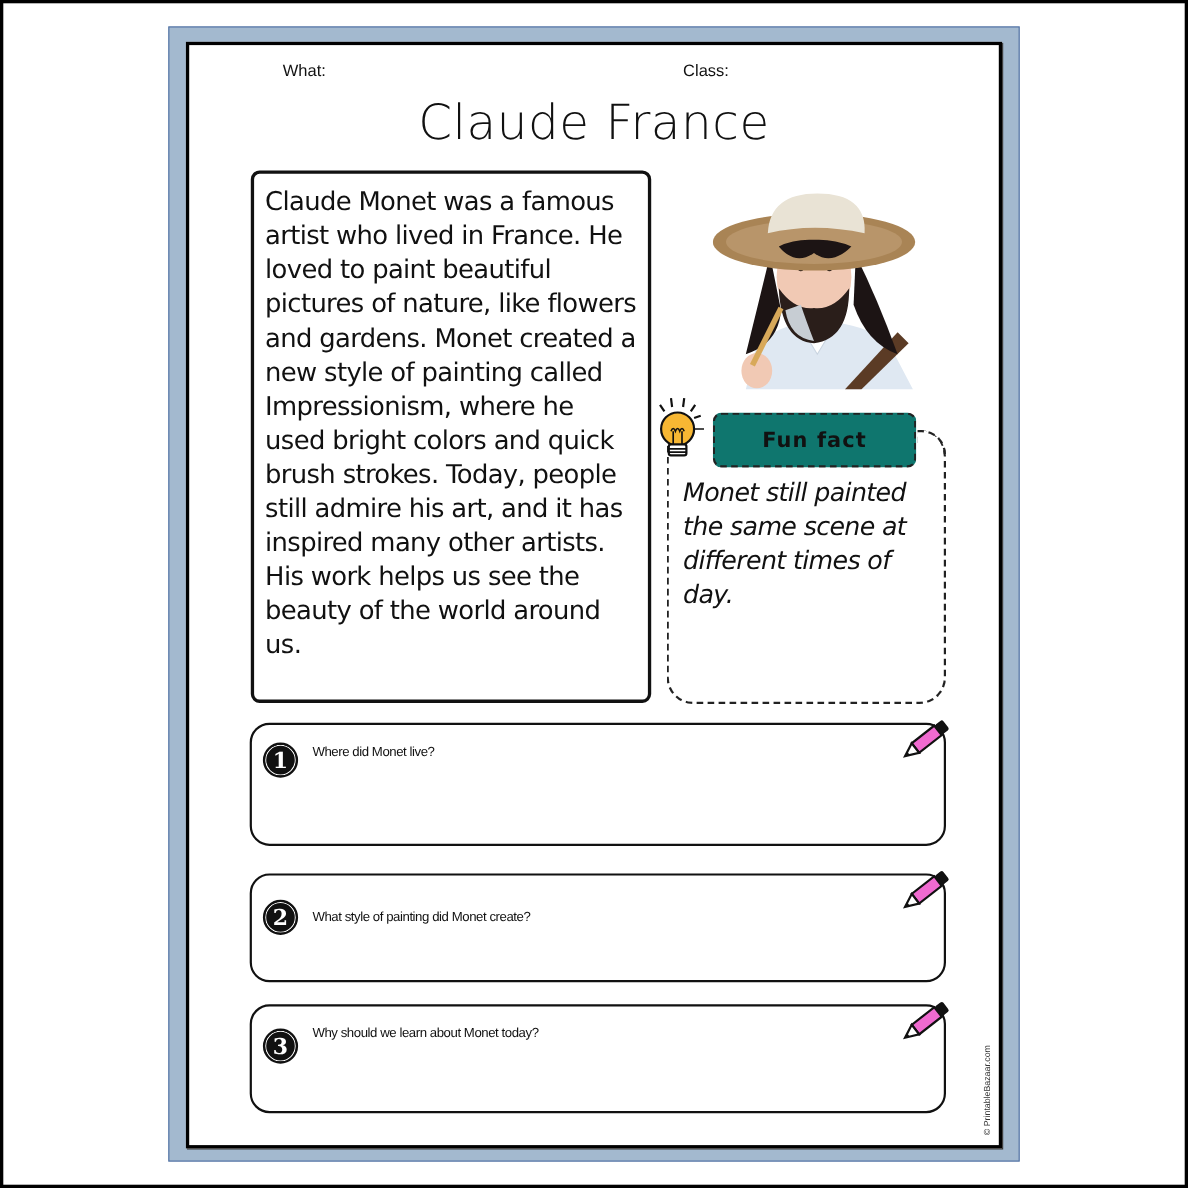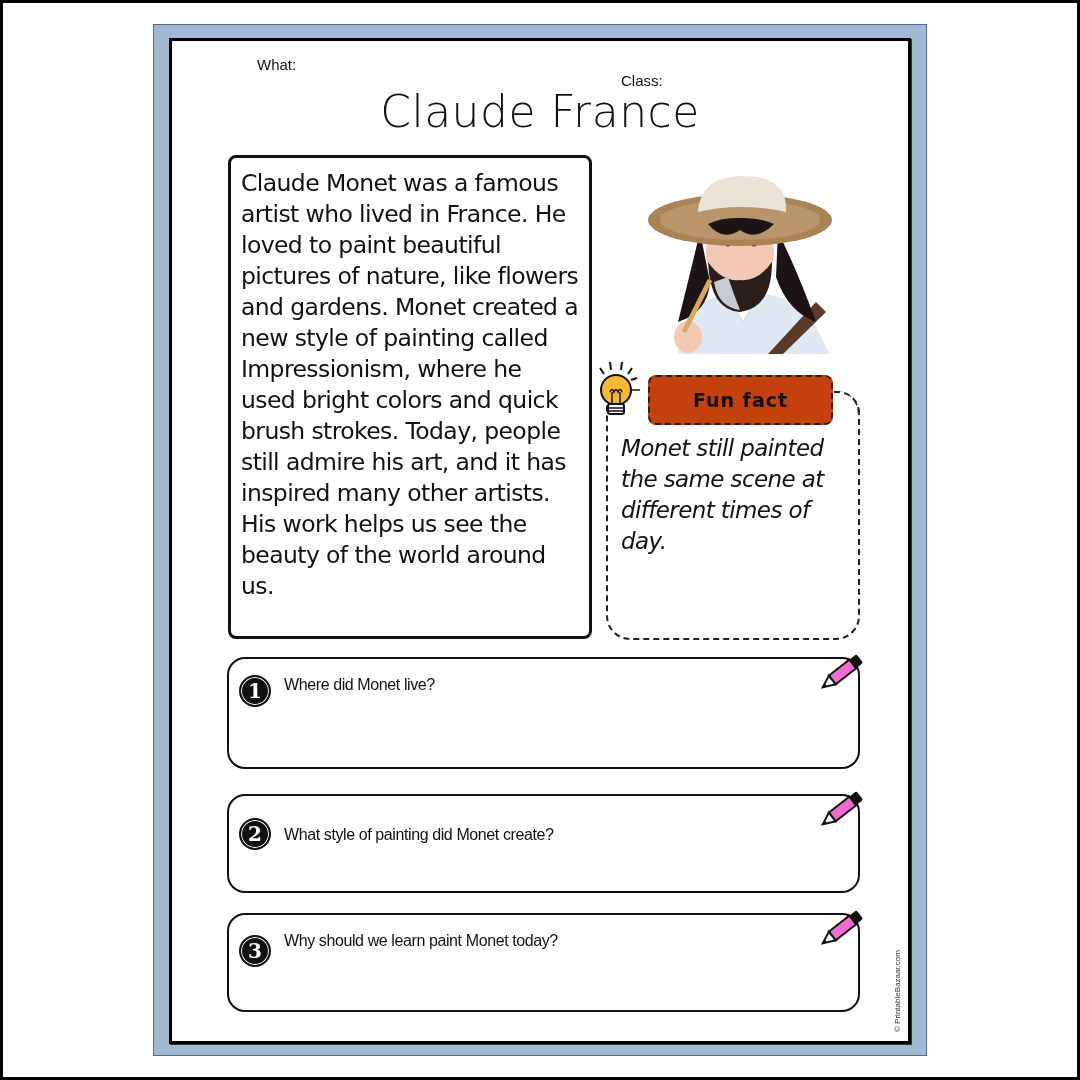--- a/index.html
+++ b/index.html
@@ -14,21 +14,21 @@
       position: absolute; left: 153px; top: 24px; width: 774px; height: 1032px;
       background: #a3b9cf; border: 1px solid #4f6fa3;
     }
     .page {
       position: absolute; left: 169px; top: 38px; width: 742px; height: 1006px;
       background: #fff; border: 3px solid #000;
       box-shadow: 1px 1px 0 #333;
     }
 
     .label-name { position: absolute; left: 257px; top: 56px; font-size: 15px; font-family: "Liberation Sans", sans-serif; }
-    .label-class { position: absolute; left: 621px; top: 56px; font-size: 15px; font-family: "Liberation Sans", sans-serif; margin-top: 16px; }
+    .label-class { position: absolute; left: 621px; top: 56px; font-size: 15px; font-family: "Liberation Sans", sans-serif; }
     .title {
       position: absolute; left: 300px; top: 86px; width: 480px; text-align: center;
       font-size: 44px; font-family: "DejaVu Sans", sans-serif; font-weight: 300; letter-spacing: 0.5px;
     }
 
     .reading-box {
       position: absolute; left: 228px; top: 155px; width: 364px; height: 484px;
       border: 3px solid #111; border-radius: 8px; padding: 10px 10px 25px 10px;
     }
     .reading-text {
@@ -47,21 +47,21 @@
       border: 2px dashed #222; border-radius: 24px;
       border-top-left-radius: 0;
       border-top: none;
     }
     .funfact-top-line {
       position: absolute; left: 834px; top: 391px; width: 26px; height: 22px;
       border-top: 2px dashed #222; border-right: 2px dashed #222; border-top-right-radius: 24px;
     }
     .funfact-tab {
       position: absolute; left: 648px; top: 375px; width: 185px; height: 50px;
-      border: 2px dashed #222; border-radius: 8px; background: #c2410c;
+      border: 2px dashed #222; border-radius: 8px; background: #0f766e;
       display: flex; align-items: center; justify-content: center;
     }
     .funfact-tab-label { font-size: 19px; font-weight: bold; letter-spacing: 1px; font-family: "DejaVu Sans", sans-serif; }
     .funfact-text {
       position: absolute; left: 621px; top: 433px; width: 230px;
       font-style: italic; font-size: 23px; line-height: 31px; letter-spacing: -0.6px;
       font-family: "DejaVu Sans", sans-serif; color: #111;
     }
 
     .question {
@@ -74,21 +74,21 @@
     .q-num {
       position: absolute; left: 10px; width: 32px; height: 32px; border-radius: 50%;
       background: #111; border: 2px solid #111; box-shadow: 0 0 0 1px #fff inset, 0 0 0 3px #111 inset;
       color: #fff; font-weight: bold; font-size: 20px; font-family: "DejaVu Serif", serif;
       display: flex; align-items: center; justify-content: center;
     }
     .q1 .q-num { top: 16px; }
     .q2 .q-num { top: 22px; }
     .q3 .q-num { top: 20px; }
     .q-text {
-      position: absolute; left: 55px; font-size: 16px; letter-spacing: -0.4px;
+      position: absolute; left: 55px; font-size: 12px; letter-spacing: -0.4px;
       font-family: "Liberation Sans", sans-serif; color: #111;
     }
     .q1 .q-text { top: 17px; }
     .q2 .q-text { top: 30px; }
     .q3 .q-text { top: 17px; }
     .pencil { position: absolute; right: -10px; top: -8px; width: 52px; height: 44px; }
 
     .copyright {
       position: absolute; left: 893px; top: 1032px; transform-origin: left top; transform: rotate(-90deg);
       font-size: 8px; color: #333; white-space: nowrap; font-family: "Liberation Sans", sans-serif;
@@ -186,21 +186,21 @@
       <rect x="14" y="16" width="26" height="11" fill="#f06ad0" stroke="#111" stroke-width="2"></rect>
       <rect x="40" y="16" width="9" height="11" rx="2" fill="#111"></rect>
       <path d="M14 16 L2 21.5 L14 27 Z" fill="#fff" stroke="#111" stroke-width="2"></path>
       <path d="M2 21.5 L6 20 L6 23 Z" fill="#111"></path>
     </g>
   </svg>
 </div>
 
 <div class="question q3">
   <div class="q-num">3</div>
-  <div class="q-text">Why should we learn paint Monet today?</div>
+  <div class="q-text">Why should we learn about Monet today?</div>
   <svg class="pencil" viewBox="0 0 52 44">
     <g transform="rotate(-38 26 22)">
       <rect x="14" y="16" width="26" height="11" fill="#f06ad0" stroke="#111" stroke-width="2"></rect>
       <rect x="40" y="16" width="9" height="11" rx="2" fill="#111"></rect>
       <path d="M14 16 L2 21.5 L14 27 Z" fill="#fff" stroke="#111" stroke-width="2"></path>
       <path d="M2 21.5 L6 20 L6 23 Z" fill="#111"></path>
     </g>
   </svg>
 </div>
 

